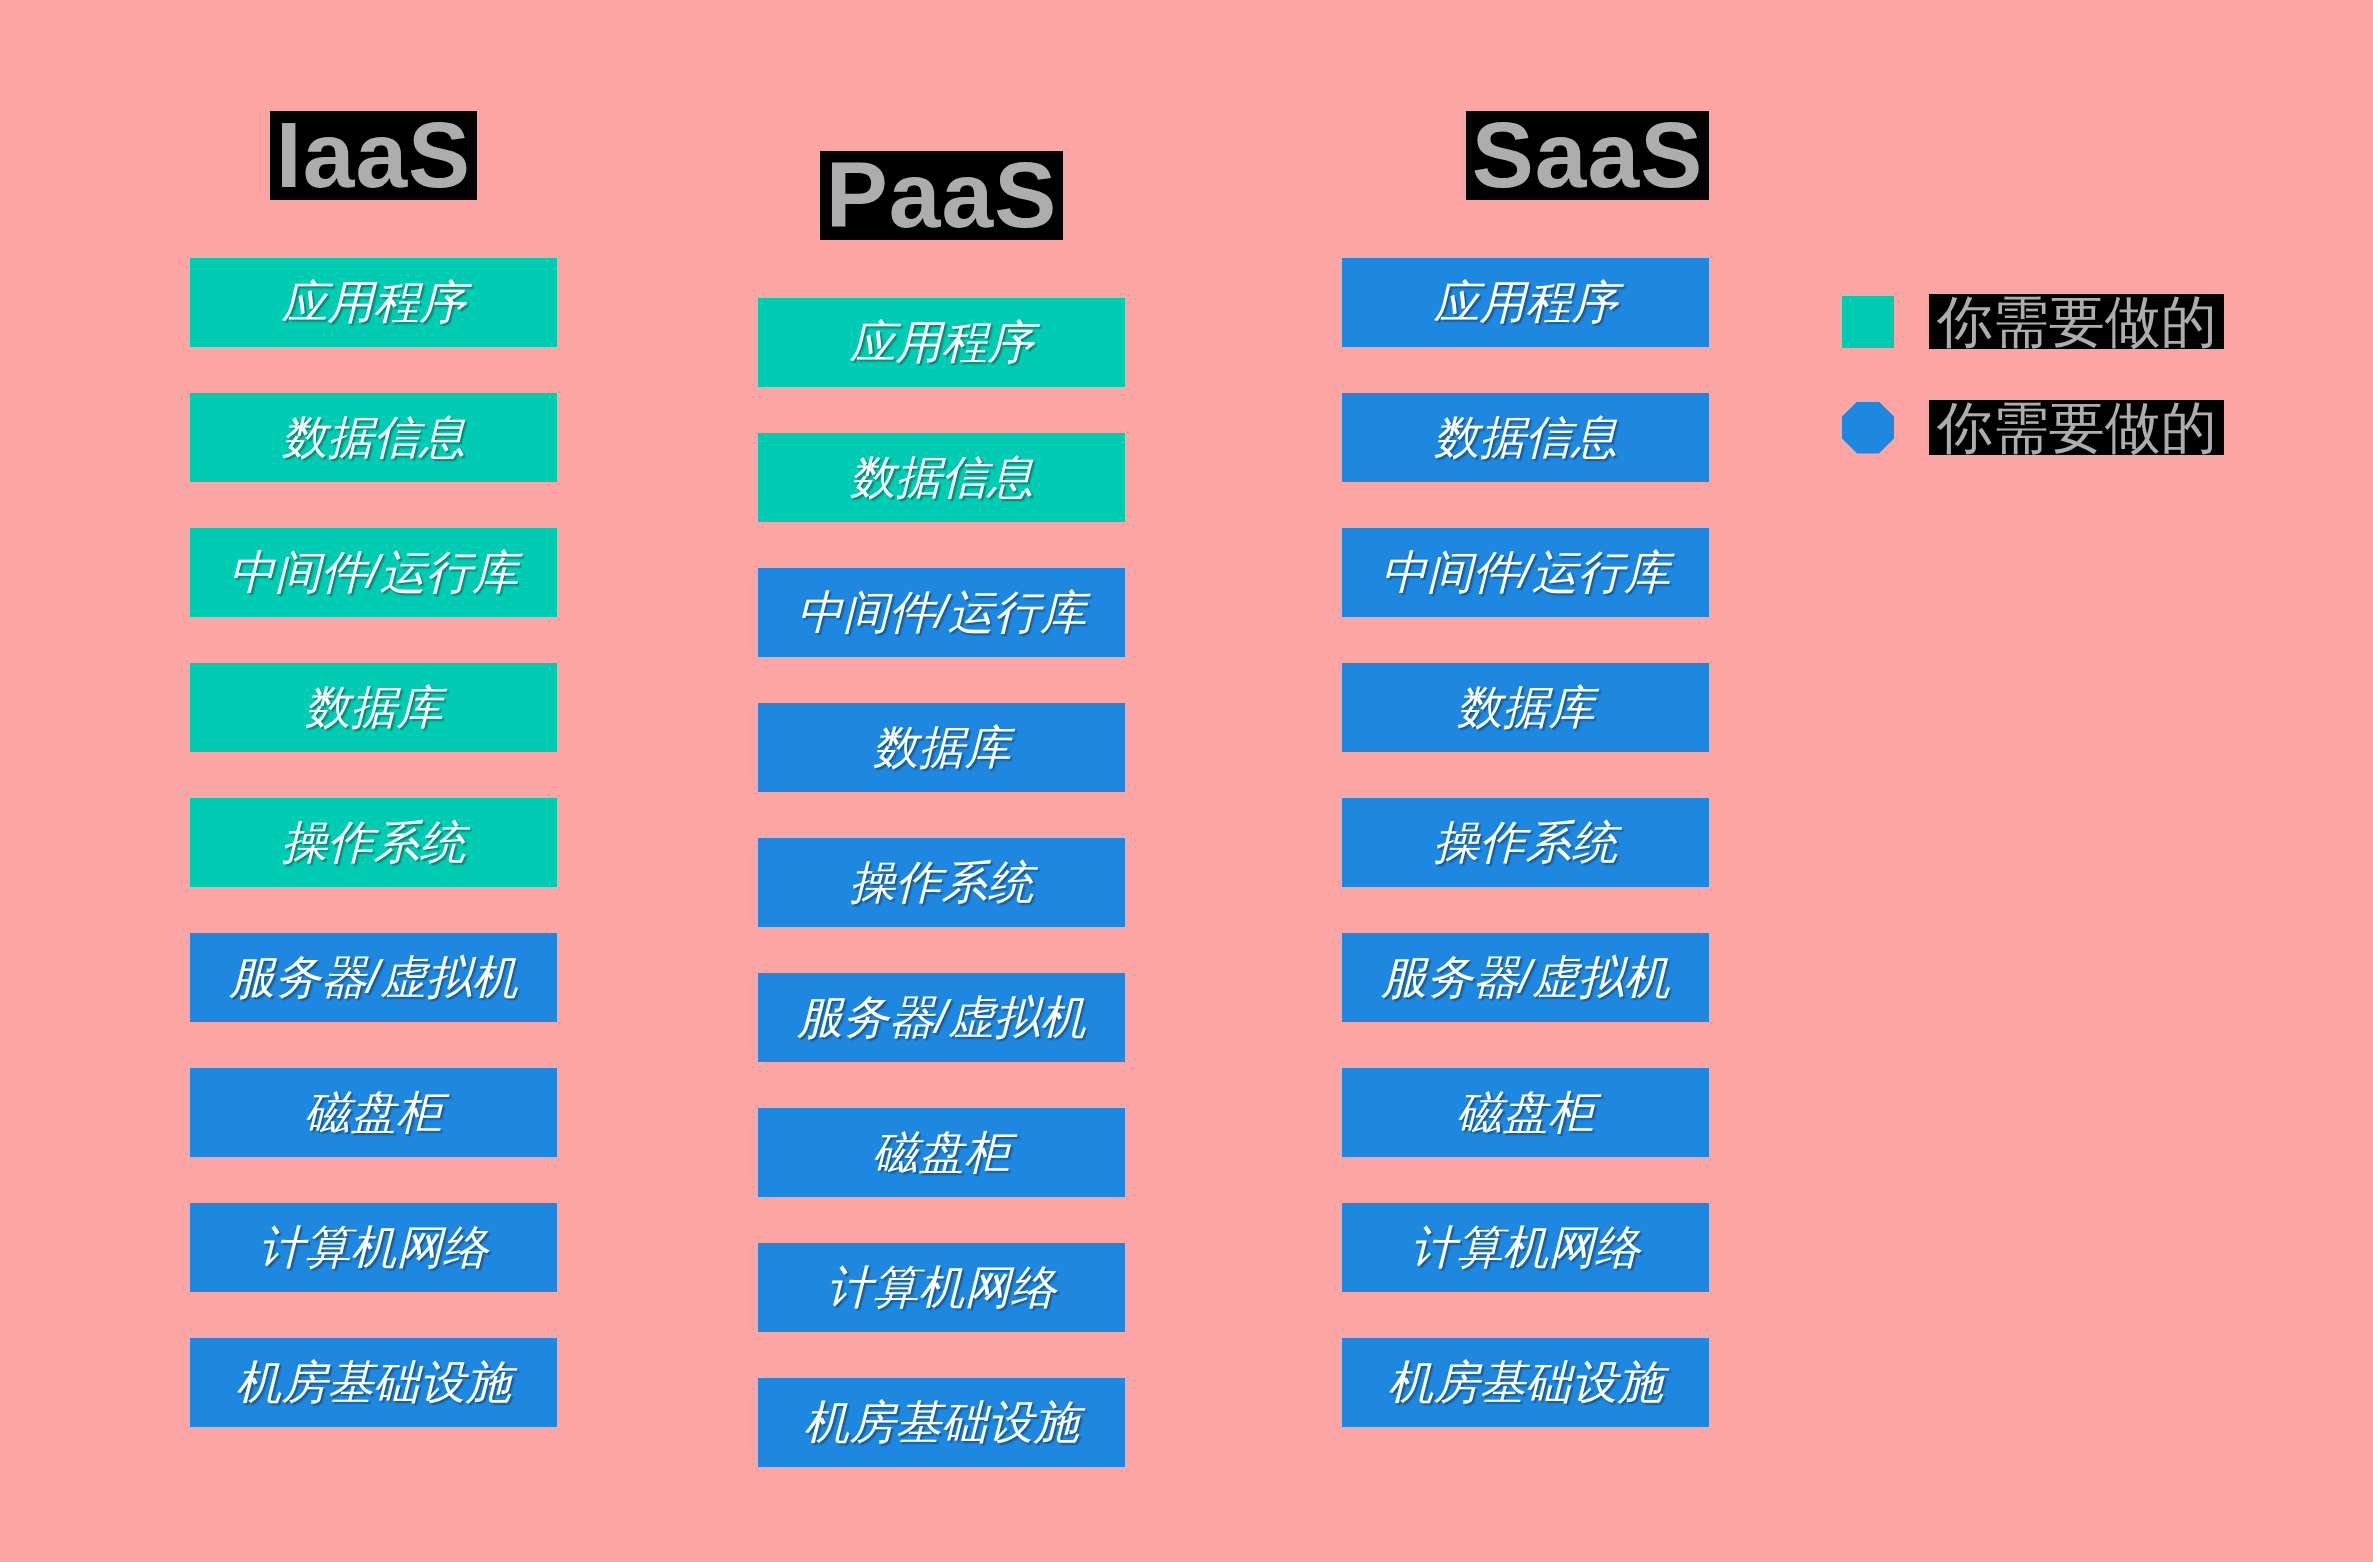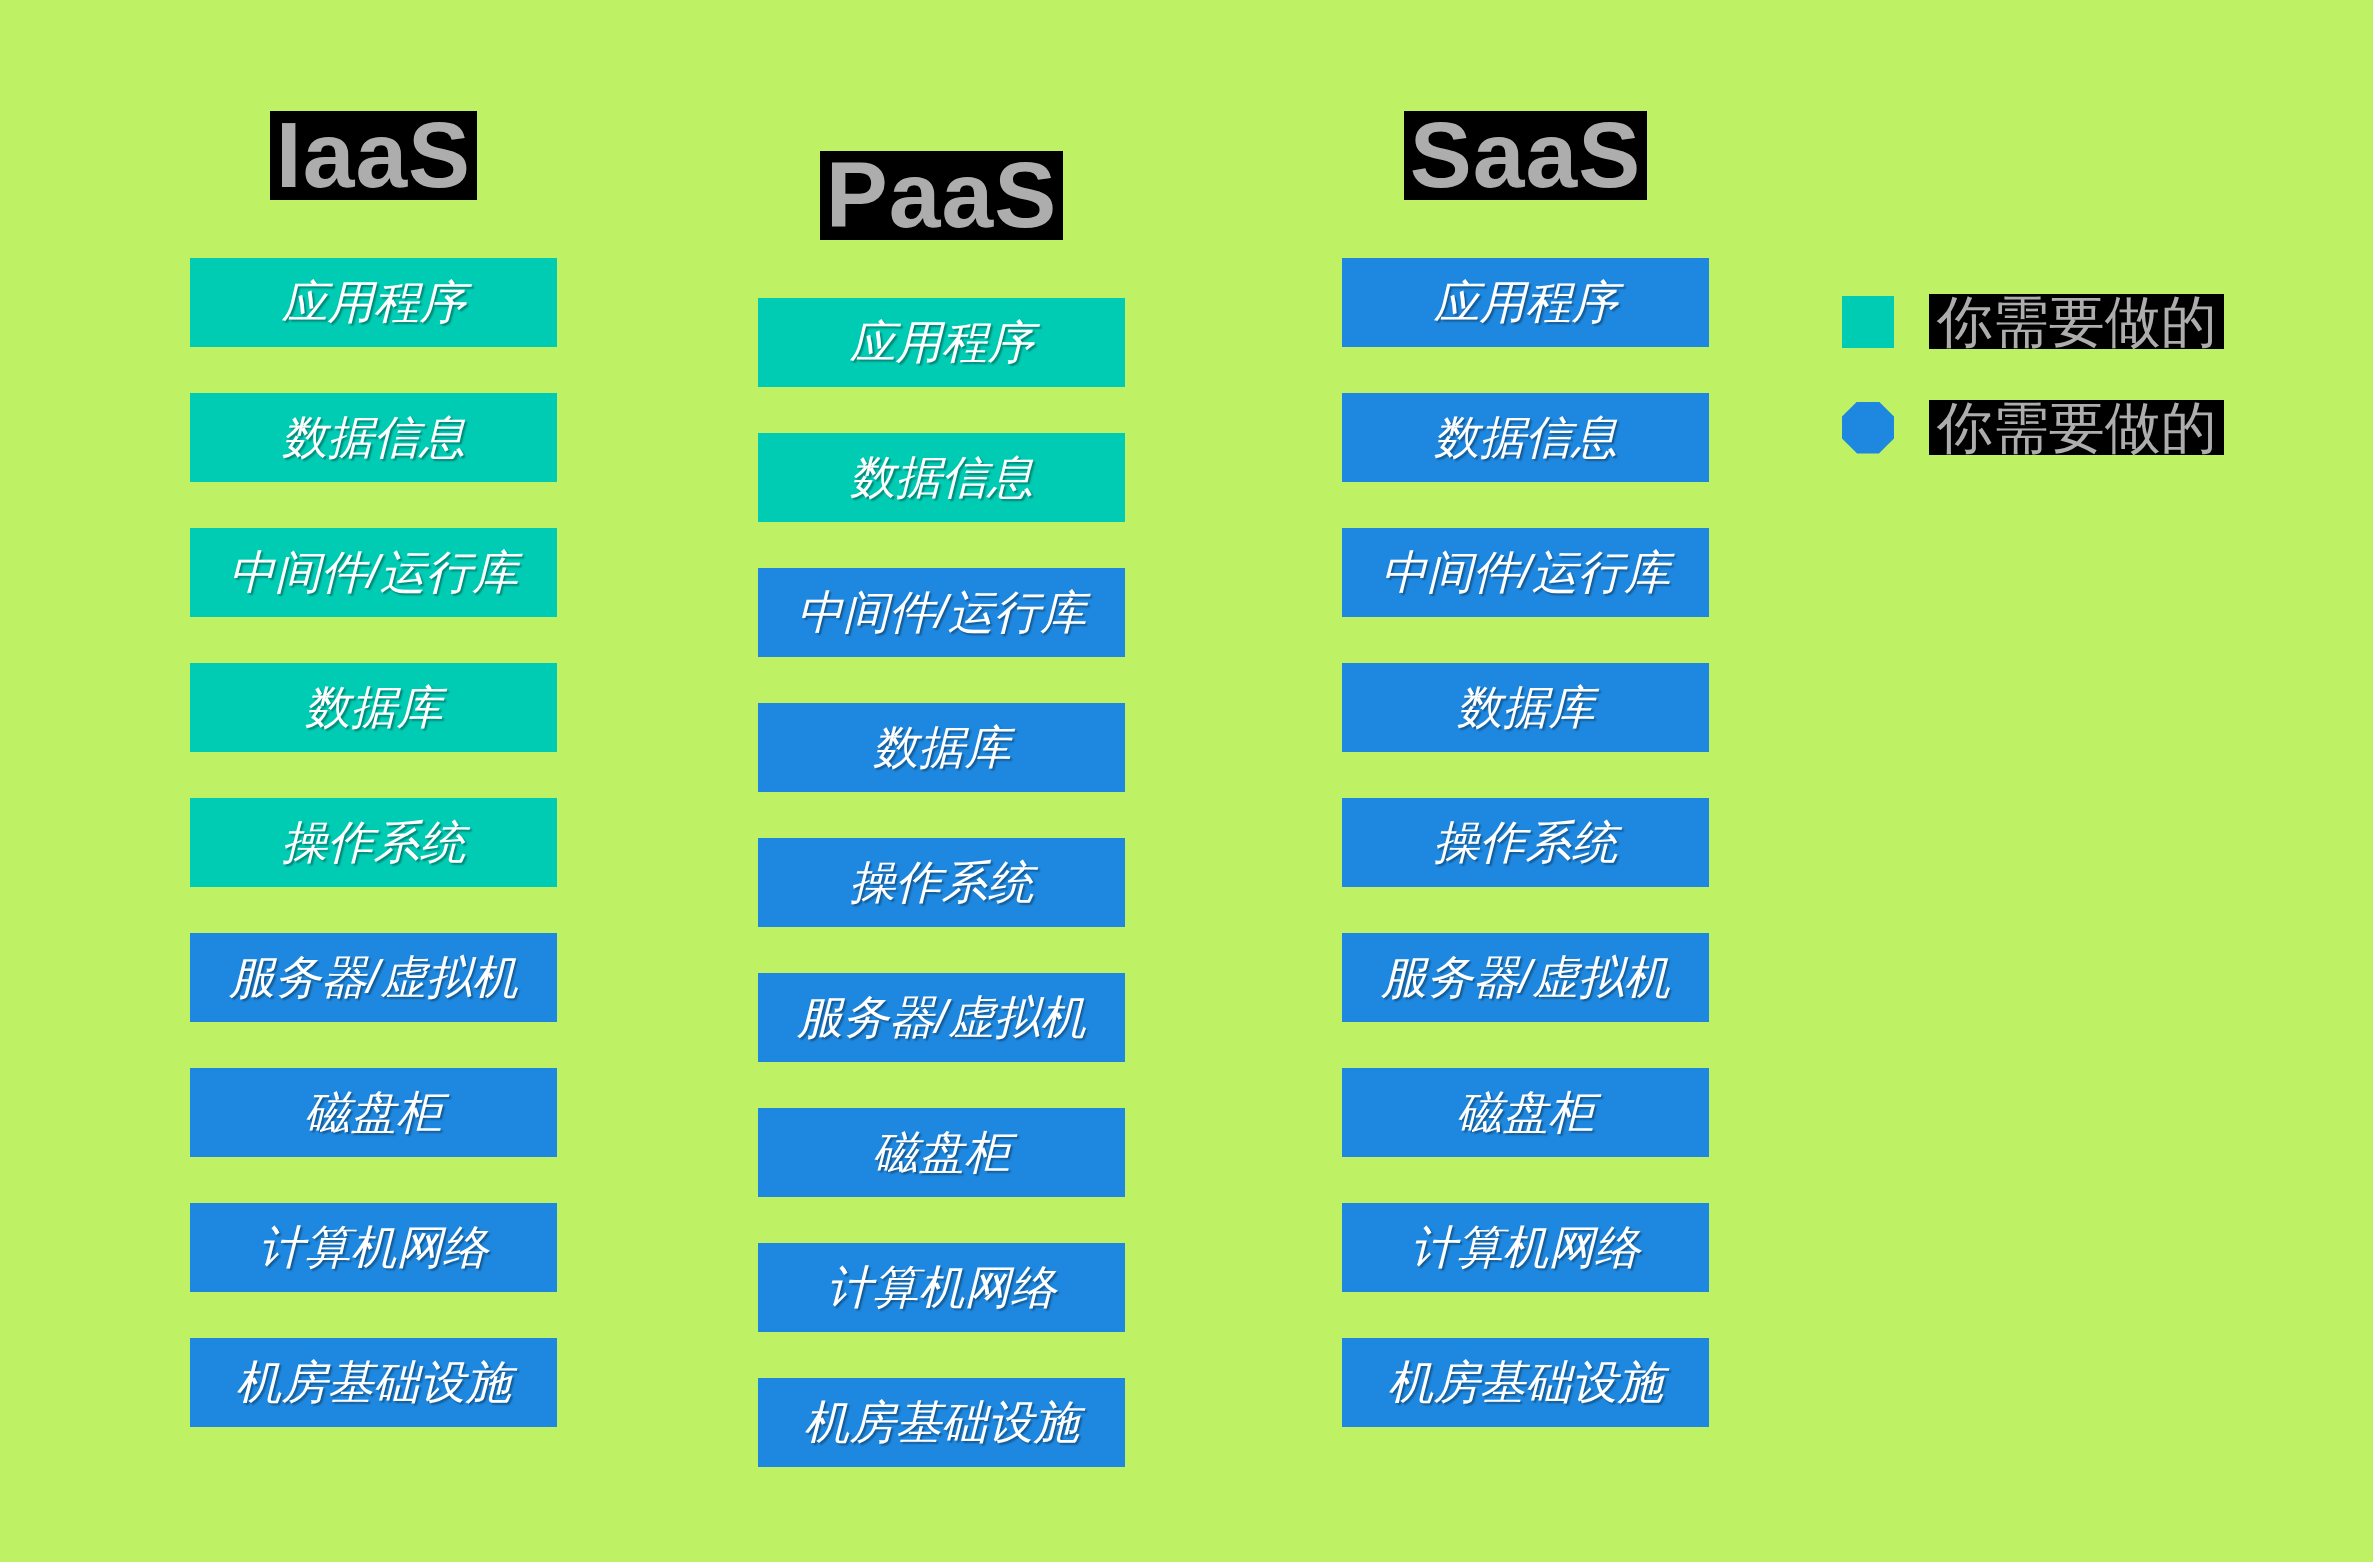--- a/index.html
+++ b/index.html
@@ -1,27 +1,27 @@
 <!DOCTYPE html>
 <html><head>
 <meta charset="utf-8">
 <style>
   html,body{margin:0;padding:0;background:#ffffff;}
   .canvas{
     position:relative;
     width:2373px;height:1562px;
-    background:#bef264;
+    background:#fca5a5;
     overflow:hidden;
     font-family:"Liberation Sans","DejaVu Sans",sans-serif;
   }
   
   .column{position:absolute;top:111px;width:367px;text-align:center;}
   .column.c0{left:190px;}
   .column.c1{left:758px;}
-  .column.c2{left:1342px;}
+  .column.c2{left:1342px;text-align:right;}
   .col-title{
     display:inline-block;
     font-size:93px;
     line-height:89px;
     font-weight:600;
     padding:0 5.8px;
     letter-spacing:1px;
   }
   .boxes{margin-top:58px;font-style:italic;}
   .layer{

